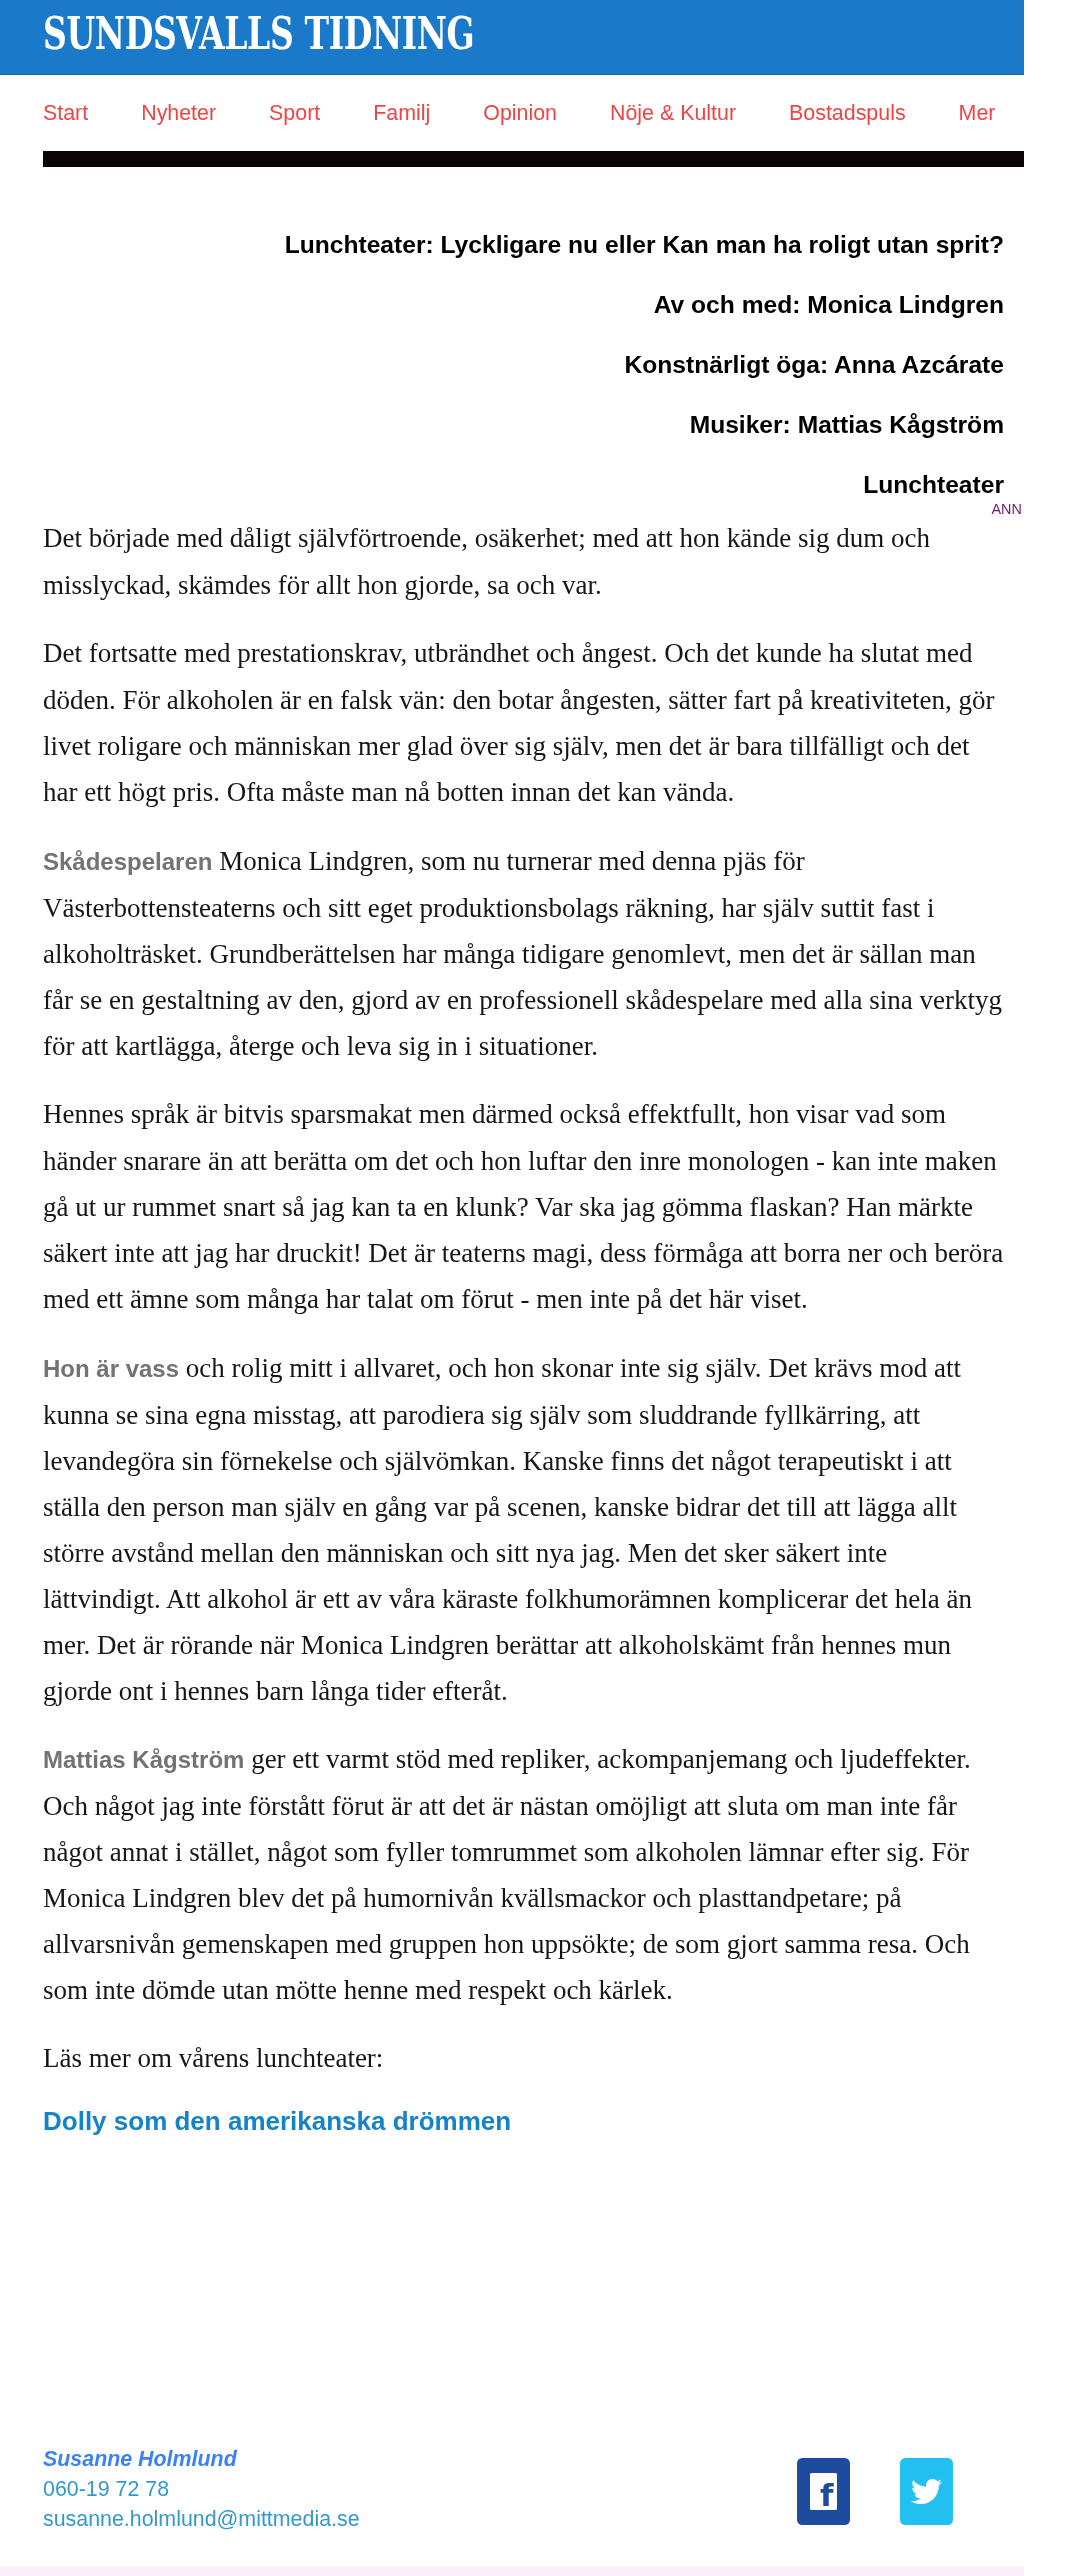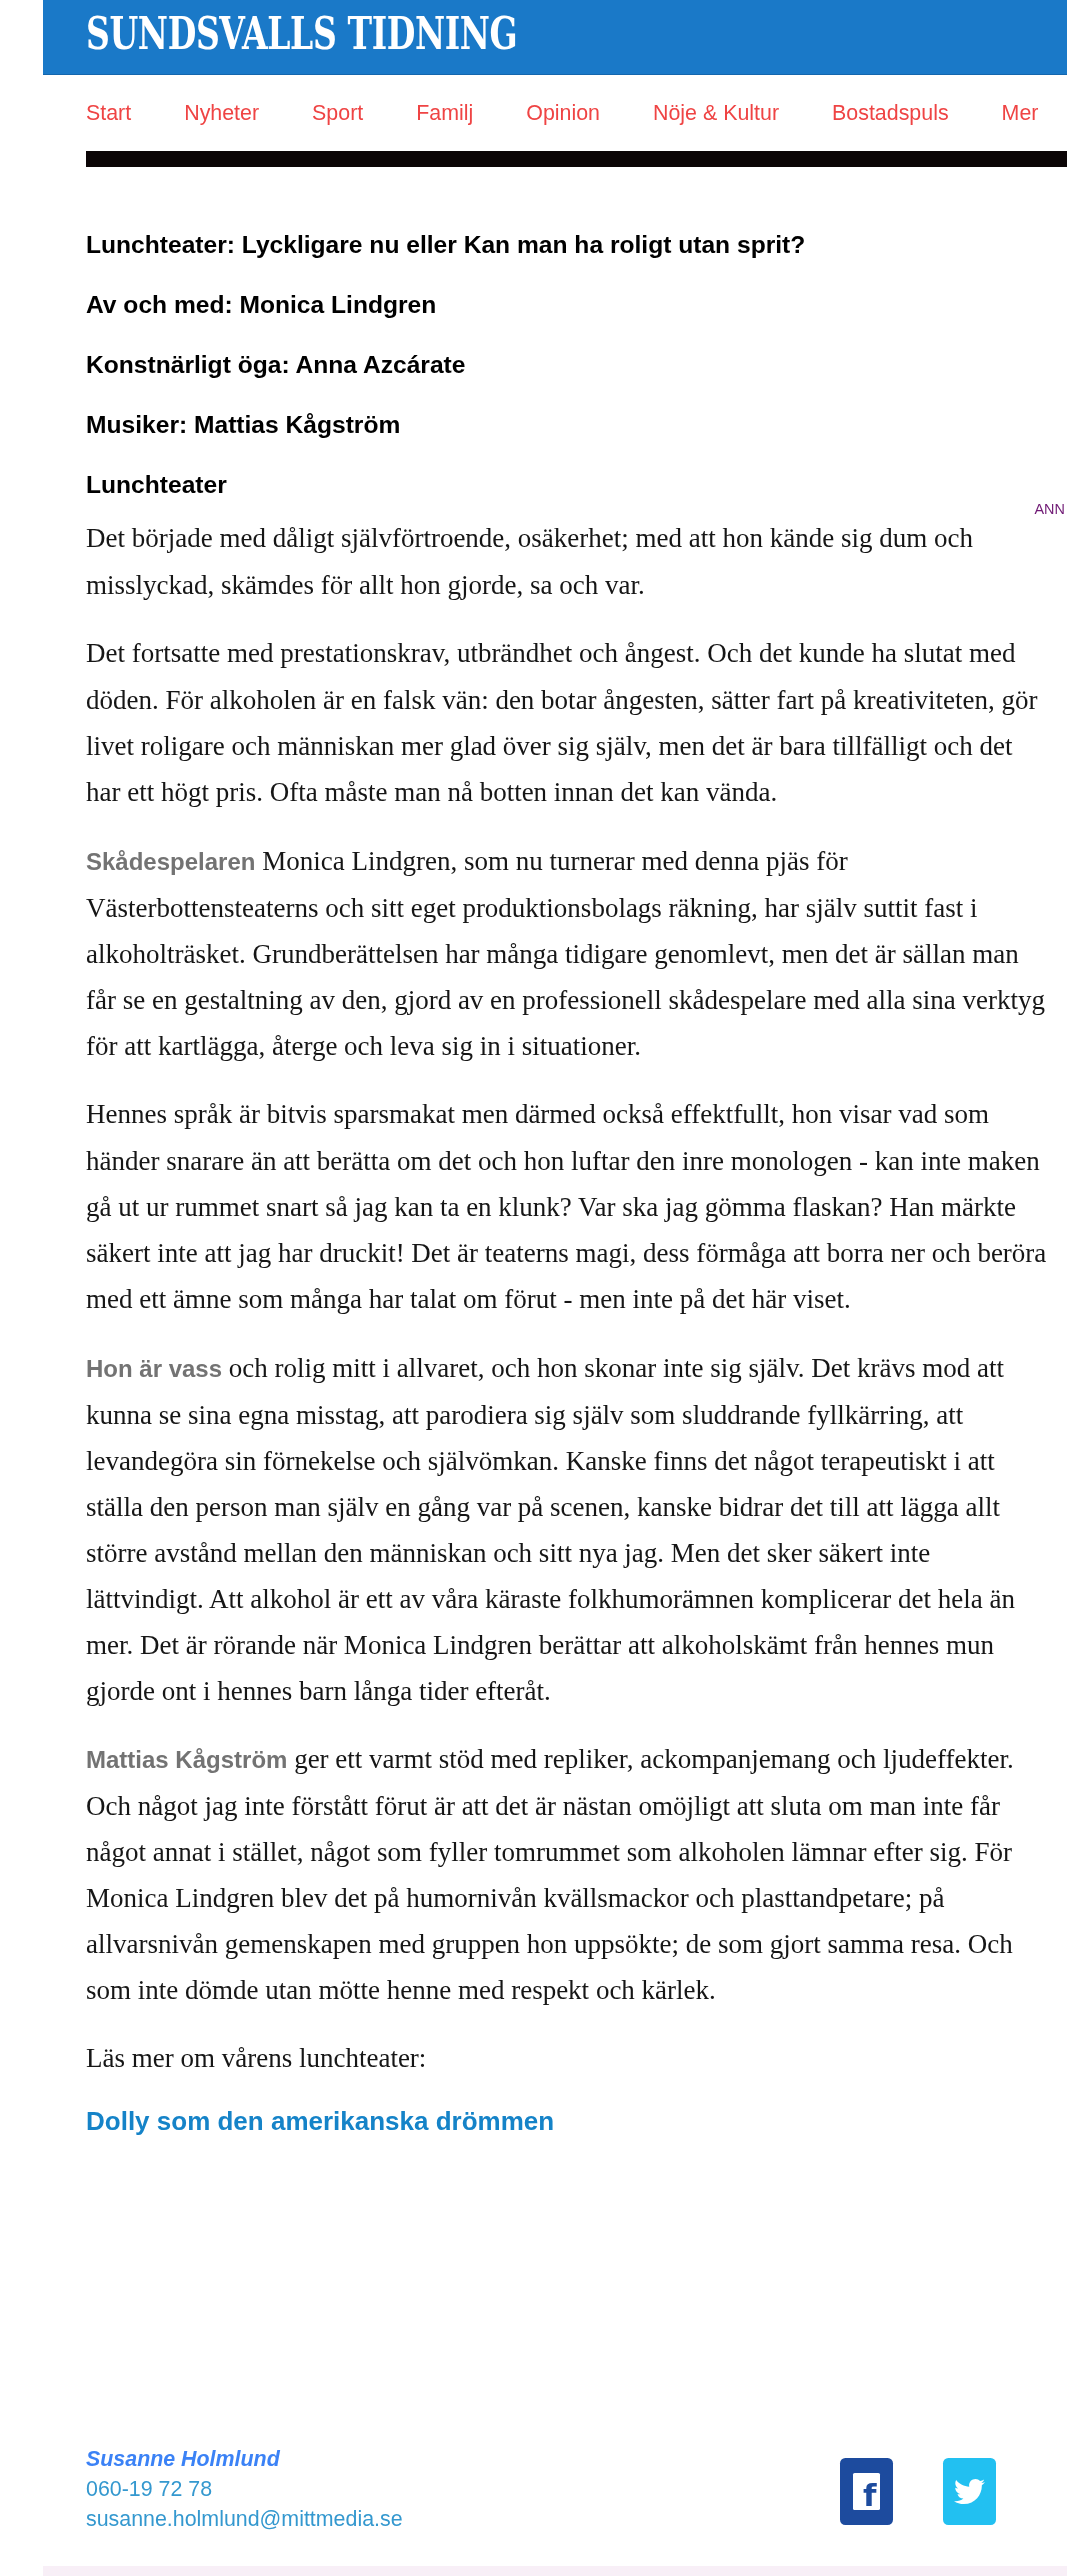--- a/index.html
+++ b/index.html
@@ -1,17 +1,17 @@
 <!DOCTYPE html>
 <html style="font-size:8.5px"><head>
 <meta charset="utf-8">
 <style>
   html,body{margin:0;padding:0;background:#ffffff;}
   .page{position:relative;width:1024px;height:2576px;background:#ffffff;overflow:hidden;
-        font-family:"Liberation Sans",sans-serif;margin-left:43px;}
+        font-family:"Liberation Sans",sans-serif;}
 
   
   .site-header{position:relative;width:1068px;height:75px;background:#1a79c8;
                border-bottom:1.6px solid #1466ad;box-sizing:border-box;}
   .logo{position:absolute;left:43px;top:7.5px;color:#ffffff;
         font-family:"DejaVu Serif",serif;font-weight:bold;font-size:44px;
         letter-spacing:-0.5px;transform:scaleX(.75);transform-origin:left center;
         white-space:nowrap;}
 
   
@@ -20,21 +20,21 @@
   .nav-item{font-size:21.4px;color:#ef4444;cursor:pointer;white-space:nowrap;}
 
   
   .ad-bar{margin-left:43px;height:16px;background:#0b0506;}
 
   
   .content{position:relative;margin-left:43px;width:961px;}
 
   .intro{margin-top:48px;}
   .intro-line{font-size:24.6px;font-weight:bold;color:#000000;line-height:60px;
-              white-space:nowrap;}
+              white-space:nowrap;text-align:right;}
 
   .ann{position:absolute;top:501px;right:2.1px;left:auto;font-size:14.4px;color:#701a75;
        text-align:right;width:107px;}
 
   .body-para{margin:0 0 22.4px 0;font-family:"Liberation Serif",serif;font-size:27px;
              line-height:46px;color:#161616;}
   .body-para .lead{font-family:"Liberation Sans",sans-serif;font-weight:bold;
                    font-size:24px;color:#737373;}
 
   .article-link{font-size:26px;font-weight:bold;color:#1583c8;line-height:32px;

